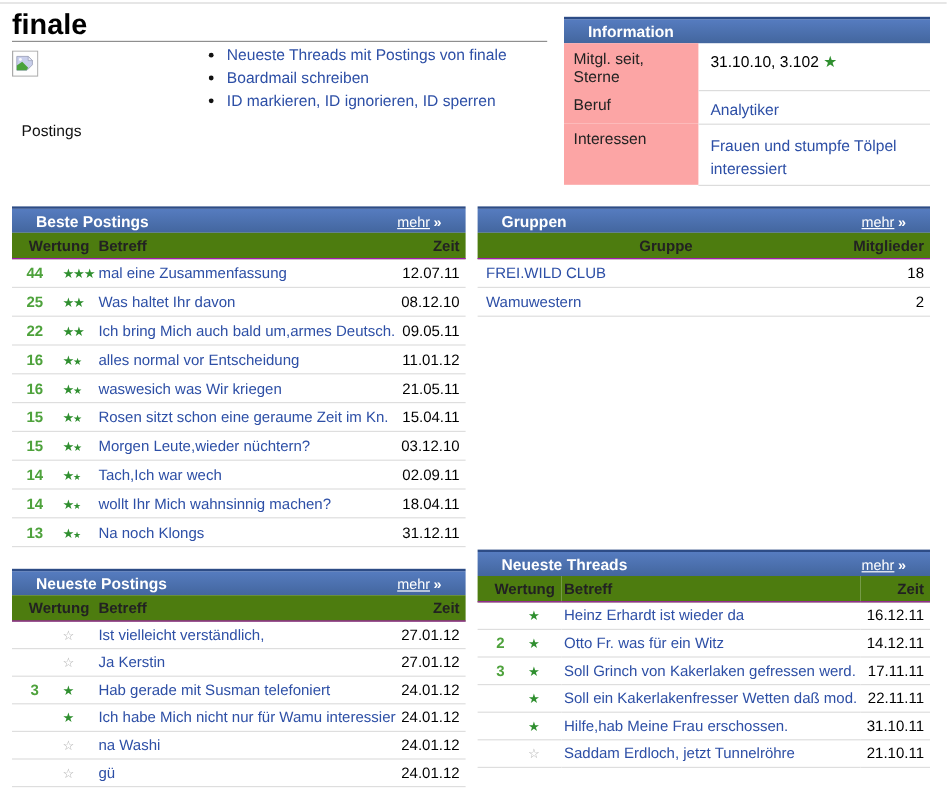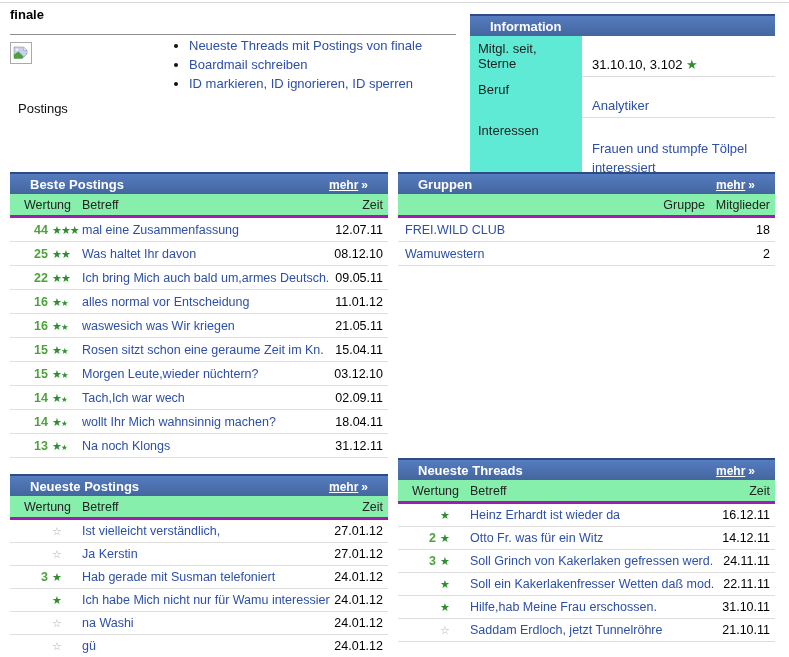--- a/index.html
+++ b/index.html
@@ -2,72 +2,72 @@
 <html><head>
 <meta charset="utf-8">
 <style>
   html,body{margin:0;padding:0}
   .page{position:relative;width:789px;height:657px;background:#ffffff;overflow:hidden;
         font-family:"Liberation Sans",sans-serif;font-size:13px;color:#111}
   a{cursor:pointer}
   .topline{position:absolute;top:2px;left:0;width:789px;height:1px;background:#d6d6d6}
 
   
-  .username{position:absolute;left:10px;top:7px;font-size:13px;font-weight:bold;color:#000}
+  .username{position:absolute;left:10px;top:7px;font-size:24px;font-weight:bold;color:#000}
   .head-rule{position:absolute;left:10px;top:34px;width:446px;height:1px;background:#8f8f8f}
   .avatar{position:absolute;left:10px;top:42px;width:22px;height:22px}
   .actions{position:absolute;left:173px;top:39px;margin:0;padding:0 0 0 16px;list-style:disc}
   .actions li{margin:0 0 5px 0;line-height:14px;color:#111}
   .lnk{color:#2d4fa6;text-decoration:none}
   .realname{position:absolute;left:18px;top:101px;color:#111}
 
   
   .panel{position:absolute}
   #info-panel{left:470px;top:14px;width:305px}
   #best-panel{left:10px;top:172px;width:378px}
   #groups-panel{left:398px;top:172px;width:377px}
   #newpost-panel{left:10px;top:474px;width:378px}
   #newthread-panel{left:398px;top:458px;width:377px}
 
   .panel-header{box-sizing:border-box;height:22px;border-top:2px solid #2d4c86;
       background:linear-gradient(#567cc0,#43669e);color:#fff;font-weight:bold;
       display:flex;justify-content:space-between;align-items:center;padding:0 20px;font-size:13px}
-  .more-a{color:#fff;text-decoration:underline;font-weight:bold;font-size:12px}
+  .more-a{color:#fff;text-decoration:underline;font-weight:normal;font-size:12px}
   .more-arrow{color:#fff;font-weight:bold;font-size:12px;margin-left:3px}
 
   
   table.grid{width:100%;border-collapse:collapse;table-layout:fixed;font-size:12.5px}
-  .grid th{font-weight:normal;background:#86efac;border-bottom:3px solid #a21caf;color:#222;
+  .grid th{font-weight:bold;background:#4d7c0f;border-bottom:1px solid #a21caf;color:#222;
            height:21px;padding:0;font-size:12.5px;white-space:nowrap}
   .grid td{border-bottom:1px solid #dedede;height:23px;padding:0;white-space:nowrap;overflow:hidden}
   .grid.compact td{height:22px}
   th.h1{text-align:left;padding-left:14px}
   th.h2{text-align:left;padding-left:2px}
   th.h3{text-align:right;padding-right:5px}
   td.c-wertung{overflow:visible}
-  .num{display:inline-block;width:38px;text-align:right;color:#4ea23c;font-weight:bold;vertical-align:middle}
+  .num{display:inline-block;width:38px;text-align:center;color:#4ea23c;font-weight:bold;vertical-align:middle}
   .stars{padding-left:4px;vertical-align:middle;letter-spacing:-1px}
   .star-full{color:#2f8f2f;font-size:11px}
   .star-half{color:#2f8f2f;font-size:8.5px}
   .star-quarter{color:#2f8f2f;font-size:7.5px}
   .star-empty{color:#b0b0b0;font-size:11px}
   td.c-betreff{padding-left:2px}
   td.c-zeit{text-align:right;padding-right:5px;color:#000}
 
   
-  th.gh1{text-align:right;padding-left:7px}
+  th.gh1{text-align:center;padding-left:7px}
   th.gh2{text-align:right;padding-right:5px}
   td.g-name{padding-left:7px}
   td.g-count{text-align:right;padding-right:5px;color:#000}
 
   
   table.info{width:100%;border-collapse:collapse;table-layout:fixed;font-size:13px}
   .info td{vertical-align:top;line-height:15px}
-  td.ilabel{background:#5eead4;padding:5px 4px 4px 8px;color:#222}
-  td.ivalue{padding:21px 4px 4px 10px;border-bottom:1px solid #dcdcdc;color:#000}
+  td.ilabel{background:#fca5a5;padding:5px 4px 4px 8px;color:#222}
+  td.ivalue{padding:8px 4px 4px 10px;border-bottom:1px solid #dcdcdc;color:#000}
   td.ivalue.wrap2{line-height:19px;white-space:normal}
   .istar{color:#2f8f2f}
 </style>
 </head>
 <body>
 
 <div class="page">
   <div class="topline"></div>
 
   <div class="username">finale</div>
@@ -289,21 +289,21 @@
         <td class="c-zeit">16.12.11</td>
       </tr>
       <tr>
         <td class="c-wertung"><span class="num">2</span><span class="stars"><span class="star-full">★</span></span></td>
         <td class="c-betreff"><a class="lnk">Otto Fr. was für ein Witz</a></td>
         <td class="c-zeit">14.12.11</td>
       </tr>
       <tr>
         <td class="c-wertung"><span class="num">3</span><span class="stars"><span class="star-full">★</span></span></td>
         <td class="c-betreff"><a class="lnk">Soll Grinch von Kakerlaken gefressen werd.</a></td>
-        <td class="c-zeit">24.11.11</td>
+        <td class="c-zeit">17.11.11</td>
       </tr>
       <tr>
         <td class="c-wertung"><span class="num"></span><span class="stars"><span class="star-full">★</span></span></td>
         <td class="c-betreff"><a class="lnk">Soll ein Kakerlakenfresser Wetten daß mod.</a></td>
         <td class="c-zeit">22.11.11</td>
       </tr>
       <tr>
         <td class="c-wertung"><span class="num"></span><span class="stars"><span class="star-full">★</span></span></td>
         <td class="c-betreff"><a class="lnk">Hilfe,hab Meine Frau erschossen.</a></td>
         <td class="c-zeit">31.10.11</td>

